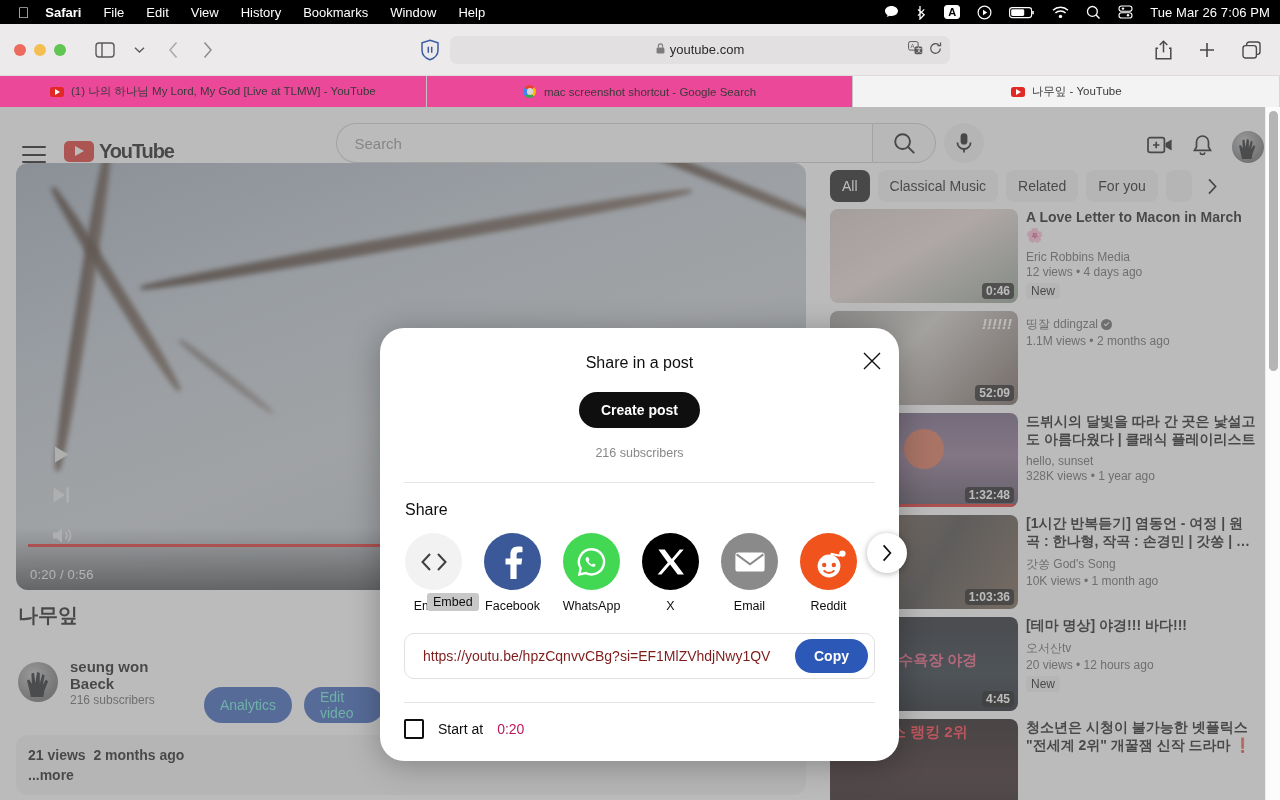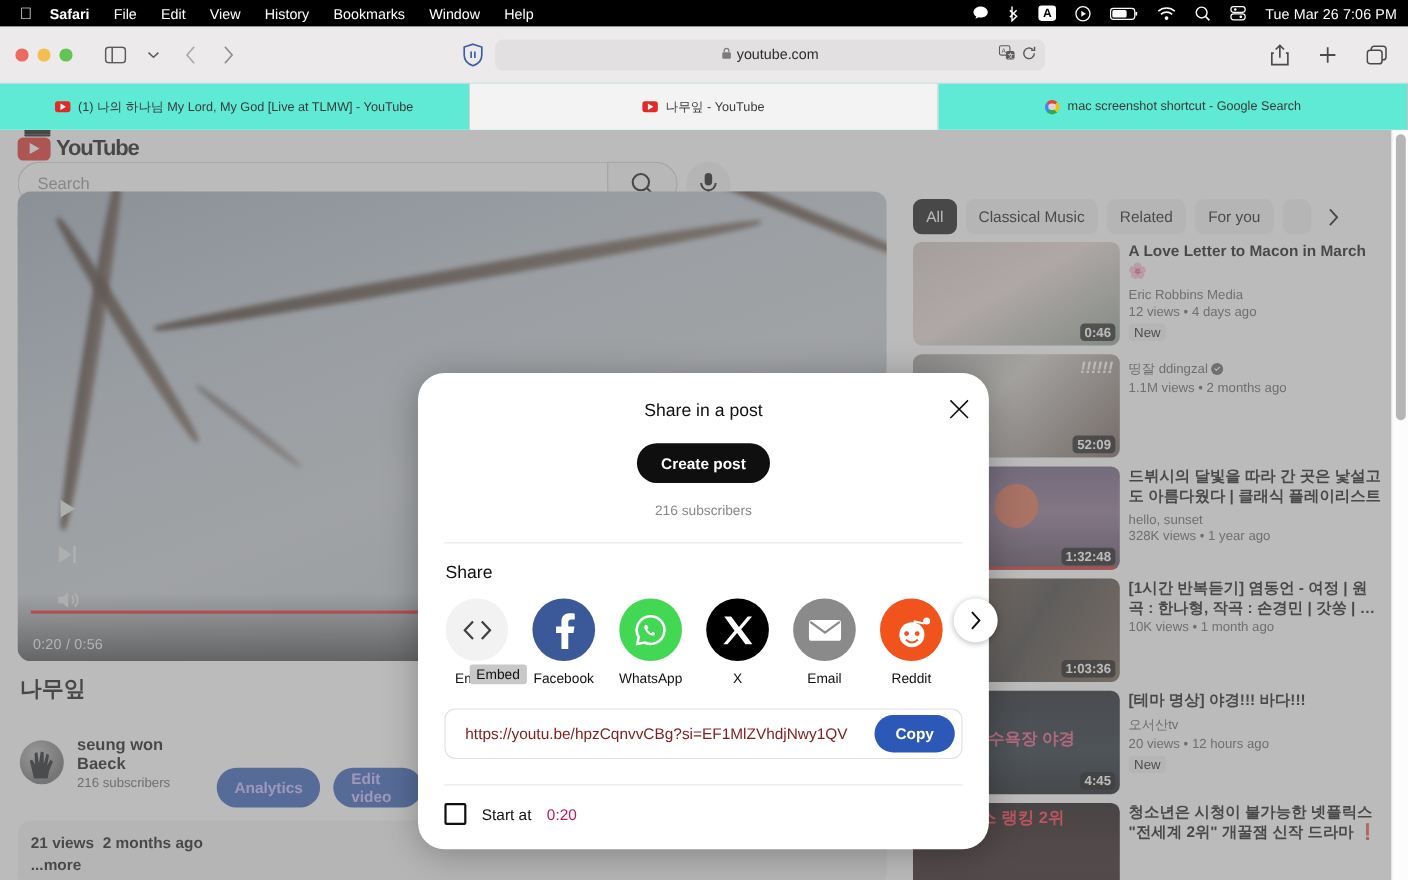--- a/index.html
+++ b/index.html
@@ -47,42 +47,42 @@
   .urlbar {
     width: 500px; height: 28px; background: #e2e0e0; border-radius: 7px;
     display: flex; align-items: center; justify-content: center;
     position: relative; font-size: 13px; color: #2b2b2b;
   }
   .urlbar .lockico { margin-right: 5px; color: #7c7c7c; font-size: 11px; }
   .urlbar .right-ico { position: absolute; right: 8px; display: flex; gap: 6px; color: #5a5a5a; align-items:center; }
   .chrome-right { display: flex; align-items: center; gap: 14px; color: #4a4a4a; }
 
   
-  .tabbar { height: 42px; background: #5eead4; display: flex; position: relative; z-index: 50; }
+  .tabbar { height: 31px; background: #ec4899; display: flex; position: relative; z-index: 50; }
   .tab {
     flex: 1; display: flex; align-items: center; justify-content: center;
     gap: 7px; font-size: 11.5px; color: #3a3a3a;
     border-right: 1px solid #c4c2c2; overflow: hidden; white-space: nowrap;
   }
   .tab.active { background: #f4f3f3; border-right: 1px solid #d8d6d6; }
   .tab .favicon { width: 14px; height: 14px; flex: none; display:flex; align-items:center; justify-content:center;}
   .yt-fav { width: 14px; height: 10px; background: #e12a26; border-radius: 2.5px; position: relative; }
   .yt-fav::after { content:''; position:absolute; left:5px; top:2.3px; border-left: 5px solid #fff;
                    border-top: 3px solid transparent; border-bottom: 3px solid transparent; }
   .g-fav { width: 13px; height: 13px; border-radius: 50%;
     background: conic-gradient(from -45deg, #ea4335 0 25%, #fbbc05 25% 50%, #34a853 50% 75%, #4285f4 75% 100%);
     position: relative; }
   .g-fav::after { content:''; position:absolute; inset:3.3px; background:#d8d6d6; border-radius:50%; }
 
   
   .page { position: relative; height: 693px; background: #fff; overflow: hidden; }
   .dimmer { position: absolute; inset: 0; background: rgba(125,125,125,0.52); z-index: 30; pointer-events: none; }
 
   
-  .yt-head { height: 56px; display: flex; align-items: flex-start; padding: 0 16px; background: #fff; flex-direction: column; }
+  .yt-head { height: 56px; display: flex; align-items: flex-end; padding: 0 16px; background: #fff; }
   .burger { width: 24px; height: 17px; display: flex; flex-direction: column; justify-content: space-between; margin: 0 18px 0 6px;}
   .burger i { display: block; height: 2px; background: #0f0f0f; border-radius: 1px; }
   .yt-logo { display: flex; align-items: center; gap: 5px; }
   .yt-logo .play { width: 30px; height: 21px; background: #e12a26; border-radius: 5px; position: relative; }
   .yt-logo .play::after { content:''; position: absolute; left: 11px; top: 5.2px;
     border-left: 9px solid #fff; border-top: 5.4px solid transparent; border-bottom: 5.4px solid transparent; }
   .yt-logo .word { font-size: 20px; font-weight: bold; letter-spacing: -1.1px; color: #0f0f0f; }
 
   .search-zone { flex: 1; display: flex; align-items: center; justify-content: center; gap: 8px; }
   .search-box { display: flex; width: 600px; height: 40px; }
@@ -125,21 +125,21 @@
   .vid-title { font-size: 20px; font-weight: bold; color: #0f0f0f; margin: 12px 0 0 2px; }
   .owner-row { display: flex; align-items: center; gap: 12px; margin-top: 12px; padding: 0 2px; }
   .avatar-lg { width: 40px; height: 40px; border-radius: 50%;
     background: radial-gradient(circle at 38% 32%, #b8b8b8, #6d6d6d 70%); position: relative; overflow: hidden; flex: none;}
   .avatar-lg::before { content:''; position:absolute; left:9px; top:10px; width:22px; height:25px;
     background:#15181c; clip-path: polygon(18% 100%,6% 55%,0 34%,10% 30%,22% 48%,20% 6%,32% 3%,38% 44%,46% 0,58% 4%,58% 46%,70% 8%,80% 14%,72% 52%,86% 30%,96% 38%,80% 72%,74% 100%); }
   .owner-name { font-size: 15px; font-weight: bold; color: #0f0f0f; }
   .owner-subs { font-size: 12px; color: #606060; margin-top: 1px; }
   .pill {
     height: 36px; border-radius: 18px; padding: 0 16px; display: inline-flex; align-items: center;
-    font-size: 14px; font-weight: bold; color: #c4b5fd; background: #2c59b7; margin-top: 46px;
+    font-size: 14px; font-weight: normal; color: #5eead4; background: #2c59b7; margin-top: 46px;
   }
   .actions { display: flex; align-items: center; gap: 8px; margin-left: 12px; }
   .gpill { height: 36px; border-radius: 18px; background: #f2f2f2; display: inline-flex; align-items: center;
     gap: 7px; padding: 0 15px; font-size: 14px; font-weight: bold; color: #0f0f0f; }
   .gpill.split { padding: 0; }
   .gpill .seg { display: inline-flex; align-items: center; gap: 6px; padding: 0 14px; height: 36px; }
   .gpill .divider { width: 1px; height: 22px; background: #d6d6d6; }
   .gpill.round { width: 36px; padding: 0; justify-content: center; }
   .descbox { margin-top: 12px; background: #f2f2f2; border-radius: 12px; padding: 12px; }
   .descbox .l1 { font-size: 14px; font-weight: bold; color: #0f0f0f; }
@@ -364,31 +364,31 @@
   </div>
 </div>
 
 <div class="tabbar">
   <div class="tab">
     <span class="favicon">
         <span class="yt-fav"></span>
       </span>
     <span>(1) 나의 하나님 My Lord, My God [Live at TLMW] - YouTube</span>
   </div>
+  <div class="tab">
+    <span class="favicon">
+        <span class="g-fav"></span>
+      </span>
+    <span>mac screenshot shortcut - Google Search</span>
+  </div>
   <div class="tab active">
     <span class="favicon">
         <span class="yt-fav"></span>
       </span>
     <span>나무잎 - YouTube</span>
-  </div>
-  <div class="tab">
-    <span class="favicon">
-        <span class="g-fav"></span>
-      </span>
-    <span>mac screenshot shortcut - Google Search</span>
   </div>
 </div>
 
 <div class="page">
 
   <div class="yt-head">
     <span class="burger">
         <i></i>
         <i></i>
         <i></i>
@@ -579,20 +579,23 @@
         </div>
       </div>
 
       <div class="rec">
         <div class="thumb" style="background:linear-gradient(120deg,#8a6d55,#3f3b3a 55%,#6e5a47);">
           <span style="position:absolute;left:18px;top:52px;color:#fff;font-size:15px;font-weight:bold;">여정</span>
           <span class="dur">1:03:36</span>
         </div>
         <div class="meta">
           <div class="t">[1시간 반복듣기] 염동언 - 여정 | 원곡 : 한나형, 작곡 : 손경민 | 갓쏭 | …</div>
+          <div class="c">
+              <span>갓쏭 God's Song</span>
+            </div>
           <div class="s">10K views  •  1 month ago</div>
         </div>
       </div>
 
       <div class="rec">
         <div class="thumb" style="background:linear-gradient(180deg,#14181f,#1e2832 60%,#0d1117);">
           <span style="position:absolute;left:4px;top:34px;color:#e8577a;font-size:15px;font-weight:bold;white-space:nowrap;">영일대 해수욕장 야경</span>
           <span class="dur">4:45</span>
         </div>
         <div class="meta">

